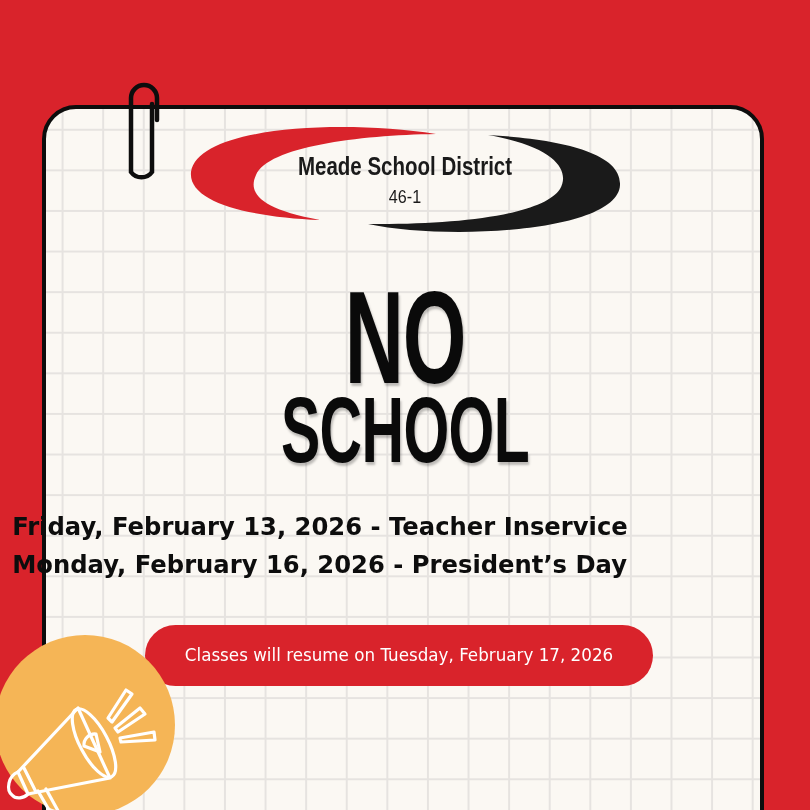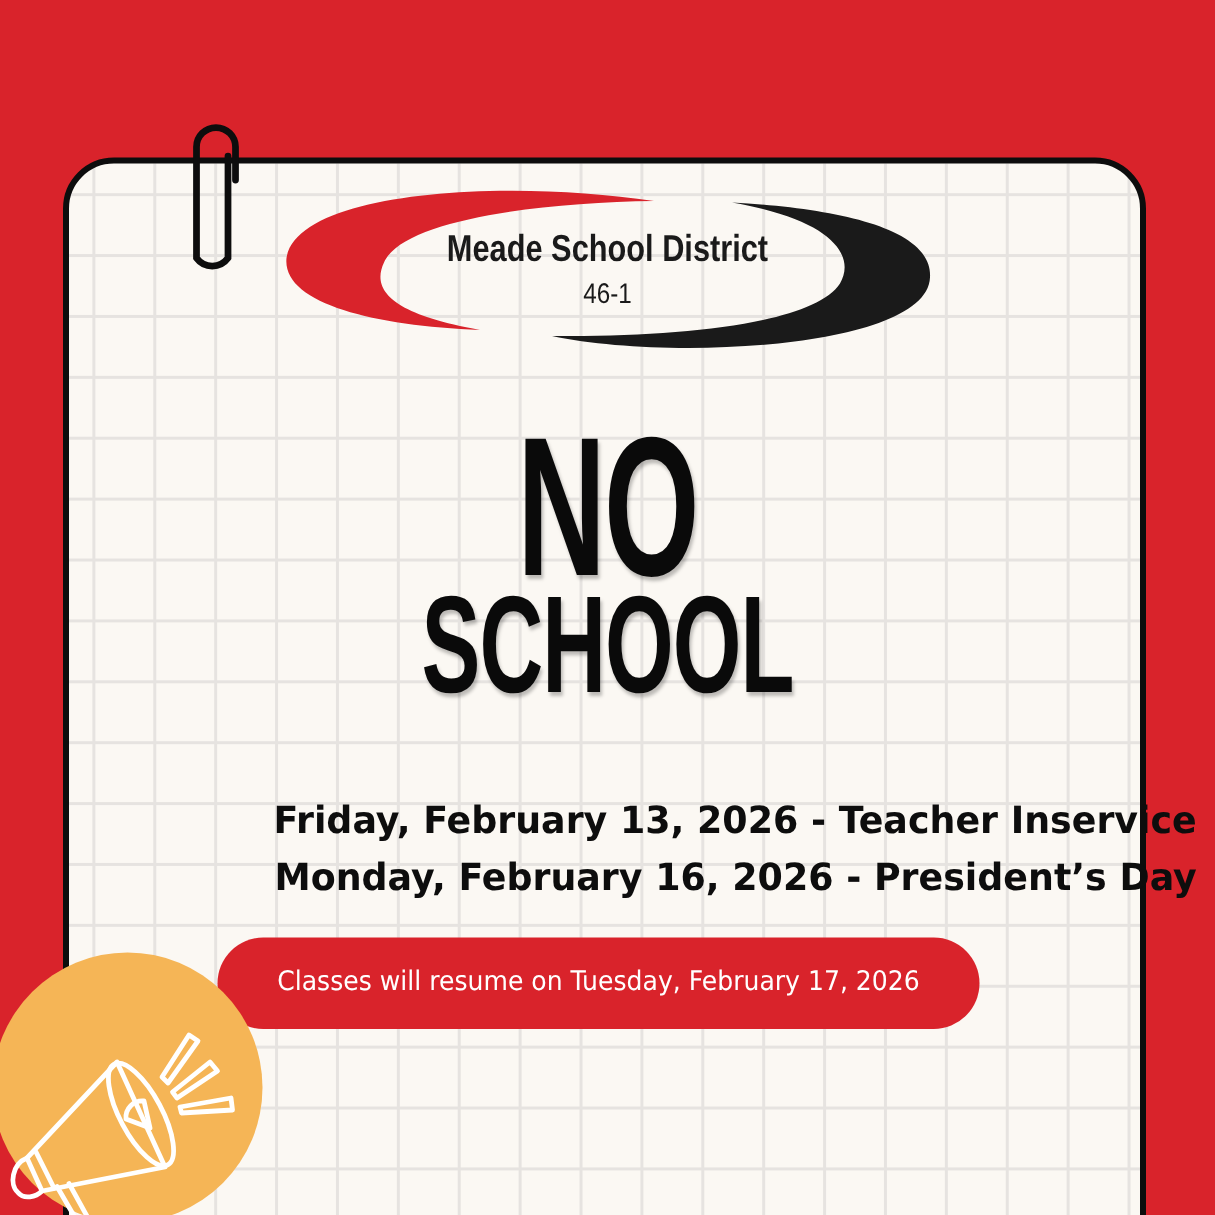--- a/index.html
+++ b/index.html
@@ -14,21 +14,21 @@
     background-size:40.6px 40.6px;
     background-position:-25px -102px;
     box-sizing:border-box;
   }
   .clip { position:absolute; left:126px; top:80px; width:36px; height:106px; }
   .logo { position:absolute; left:188px; top:117px; width:434px; height:122px; }
   .logo-title { position:absolute; left:0; right:0; top:152px; text-align:center; font-family:"Liberation Sans", sans-serif; font-weight:bold; font-size:25px; color:#1a1a1a; transform:scaleX(0.82); letter-spacing:0px; }
   .logo-sub { position:absolute; left:0; right:0; top:186px; text-align:center; font-size:19px; color:#1a1a1a; transform:scaleX(0.85); }
   .no { position:absolute; left:0; right:0; top:272px; text-align:center; font-family:"Liberation Sans", sans-serif; font-weight:bold; font-size:132px; line-height:1; color:#0a0a0a; transform:scaleX(0.62); letter-spacing:-2px; text-shadow:2px 3px 3px rgba(0,0,0,0.25); }
   .school { position:absolute; left:0; right:0; top:384px; text-align:center; font-family:"Liberation Sans", sans-serif; font-weight:bold; font-size:92px; line-height:1; color:#0a0a0a; transform:scaleX(0.64); letter-spacing:-1px; text-shadow:2px 3px 3px rgba(0,0,0,0.25); }
-  .dates { position:absolute; left:0; right:0; top:528px; text-align:right; }
+  .dates { position:absolute; left:0; right:0; top:508px; text-align:left; }
   .date-line { font-family:"DejaVu Sans", sans-serif; font-weight:bold; font-size:25px; line-height:38px; color:#0d0d0d; transform:scaleX(0.97); }
   .pill { position:absolute; left:145px; top:625px; width:508px; height:61px; border-radius:37px; background:#D9232B; }
   .pill-text { position:absolute; left:0; right:0; top:19px; text-align:center; color:#FFFFFF; font-family:"DejaVu Sans", sans-serif; font-size:18px; transform:scaleX(0.93); }
   .mega-circle { position:absolute; left:-5px; top:635px; width:180px; height:180px; border-radius:50%; background:#F5B556; }
   .mega { position:absolute; left:0; top:650px; width:170px; height:160px; }
 </style>
 </head>
 <body>
 
 <div class="card"></div>

